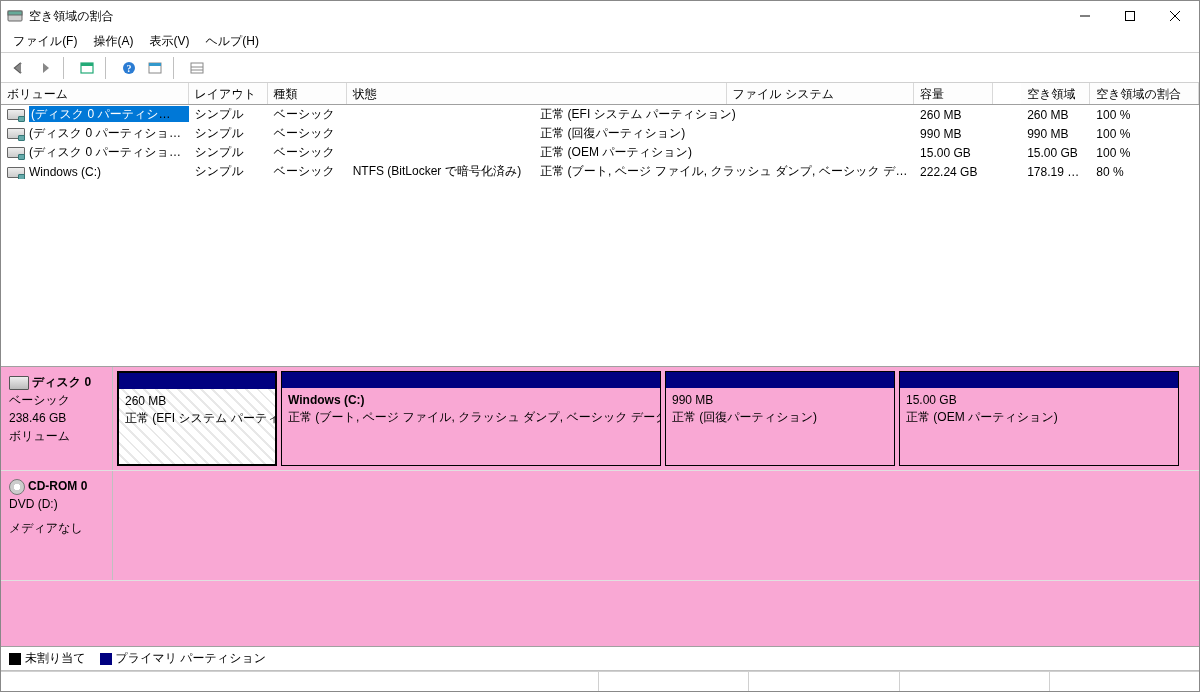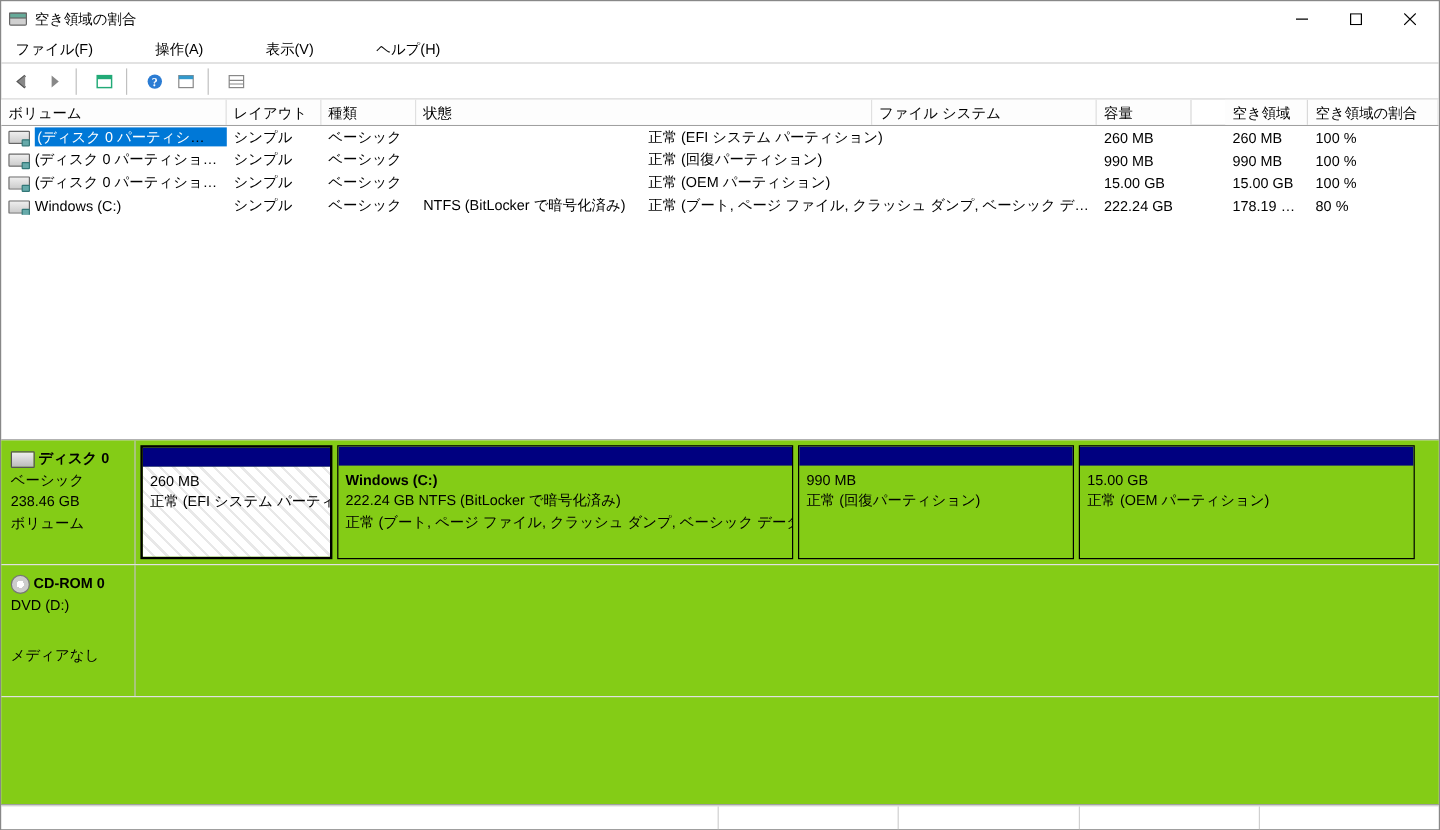--- a/index.html
+++ b/index.html
@@ -13,21 +13,21 @@
     overflow: hidden;
   }
   .window { width: 100%; height: 100%; display: flex; flex-direction: column; border: 1px solid #888; }
   
   .titlebar { height: 30px; display: flex; align-items: center; padding: 0 2px 0 6px; }
   .titlebar .app-icon { width: 16px; height: 16px; margin-right: 6px; display:inline-flex; align-items:center; justify-content:center; }
   .titlebar .title { flex: 1; font-size: 12px; }
   .win-buttons { display: flex; height: 100%; }
   .win-btn { width: 45px; display:flex; align-items:center; justify-content:center; font-size: 13px; color:#222; cursor:default; }
   
-  .menubar { height: 22px; display:flex; align-items:center; padding: 0 4px; border-bottom: 1px solid #d0d0d0; gap: 36px; }
+  .menubar { height: 22px; display:flex; align-items:center; padding: 0 4px; border-bottom: 1px solid #d0d0d0; }
   .menubar .mitem { padding: 2px 8px; cursor:default; }
   
   .toolbar { height: 30px; display:flex; align-items:center; padding: 2px 6px; gap: 2px; border-bottom: 1px solid #d0d0d0;}
   .tbtn { width: 24px; height:24px; display:inline-flex; align-items:center; justify-content:center; border:1px solid transparent; }
   .tsep { width: 6px; height: 22px; border-left: 1px solid #c0c0c0; margin: 0 4px; }
   
   .vol-list { flex: 0 0 284px; border-bottom: 1px solid #a0a0a0; overflow:hidden; display:flex; flex-direction:column;}
   .grid-header { display:flex; height: 22px; background:#fff; border-bottom: 1px solid #a0a0a0; }
   .gh-cell { border-right: 1px solid #d9d9d9; padding: 3px 6px; font-size:12px; white-space:nowrap; overflow:hidden; text-overflow:ellipsis; background:#fdfdfd; position:relative; cursor:default;}
   .grid-body { flex:1; overflow:auto; }
@@ -38,21 +38,21 @@
   .col-type     { width: 80px; }
   .col-fs       { width: 190px; }
   .col-status   { width: 385px; }
   .col-capacity { width: 80px; }
   .col-free     { width: 70px; margin-left: 28px; }
   .col-pct      { width: 110px; }
   .vol-icon { display:inline-block; width:18px; height:11px; margin-right:4px; vertical-align:middle; border:1px solid #666; background: linear-gradient(#eee,#ccc); position:relative; border-radius:1px; }
   .vol-icon::after { content:""; position:absolute; right:-1px; top:6px; width:5px; height:4px; background:#6aa; border:1px solid #377; border-radius:1px;}
   .grid-row.selected .vol-cell-text { background:#0078d7; color:#fff; padding:1px 2px; }
   
-  .disk-map { flex:1; overflow:auto; background:#84cc16; border-bottom:1px solid #a0a0a0;}
+  .disk-map { flex:1; overflow:auto; background:#f9a8d4; border-bottom:1px solid #a0a0a0;}
   .disk-row { display:flex; min-height: 100px; border-bottom:1px solid #e0e0e0;}
   .disk-info { width: 112px; border-right:1px solid #c0c0c0; padding: 6px 8px; font-size:12px; line-height:1.5; position:relative; }
   .disk-info .disk-icon { display:inline-block; width:20px; height:14px; border:1px solid #555; background:linear-gradient(#eee,#bbb); margin-right:3px; vertical-align:middle; border-radius:1px;}
   .disk-info .cd-icon { display:inline-block; width:16px; height:16px; border:1px solid #777; border-radius:50%; background:radial-gradient(circle,#fff 0 3px,#ccc 3px 8px); margin-right:3px; vertical-align:middle;}
   .disk-info .disk-title { font-weight:bold; }
   .parts { flex:1; display:flex; padding: 4px; gap: 4px; }
   .part { border:1px solid #000001; display:flex; flex-direction:column; overflow:hidden; min-width:0;}
   .part .part-header { height: 16px; background:#000080; }
   .part.selected { border:2px solid #000; }
   .part.selected .part-body-inner { background-image: repeating-linear-gradient(45deg,#fff 0 6px,#e8e8e8 6px 8px);}
@@ -225,21 +225,20 @@
                 <div>260 MB</div>
                 <div>正常 (EFI システム パーティション)</div>
               </div>
             </div>
           </div>
           <div class="part" style="flex: 0 0 380px;">
             <div class="part-header"></div>
             <div class="part-body">
               <div class="part-body-inner">
                 <div class="part-title">Windows  (C:)</div>
-                <div>222.24 GB NTFS (BitLocker で暗号化済み)</div>
                 <div>正常 (ブート, ページ ファイル, クラッシュ ダンプ, ベーシック データ パーティション)</div>
               </div>
             </div>
           </div>
           <div class="part" style="flex: 0 0 230px;">
             <div class="part-header"></div>
             <div class="part-body">
               <div class="part-body-inner">
                 <div style="height:0"></div>
                 <div>990 MB</div>
@@ -256,26 +255,30 @@
                 <div>正常 (OEM パーティション)</div>
               </div>
             </div>
           </div>
         </div>
       </div>
       <div class="disk-row" style="min-height: 110px; justify-content: space-between;">
         <div class="disk-info">
           <div><span class="cd-icon"></span><span class="disk-title">CD-ROM 0</span></div>
           <div>DVD (D:)</div>
-          <div style="margin-top:24px">メディアなし</div>
+          <div style="margin-top:6px">メディアなし</div>
         </div>
         <div class="parts"></div>
       </div>
     </div>
 
+  <div class="legend">
+    <span><span class="sw black"></span><span>未割り当て</span></span>
+    <span><span class="sw blue"></span><span>プライマリ パーティション</span></span>
+  </div>
 
   <div class="statusbar">
     <div class="sc" style="flex:4"></div>
     <div class="sc" style="flex:1"></div>
     <div class="sc" style="flex:1"></div>
     <div class="sc" style="flex:1"></div>
     <div class="sc" style="flex:1"></div>
   </div>
 
 </div>

